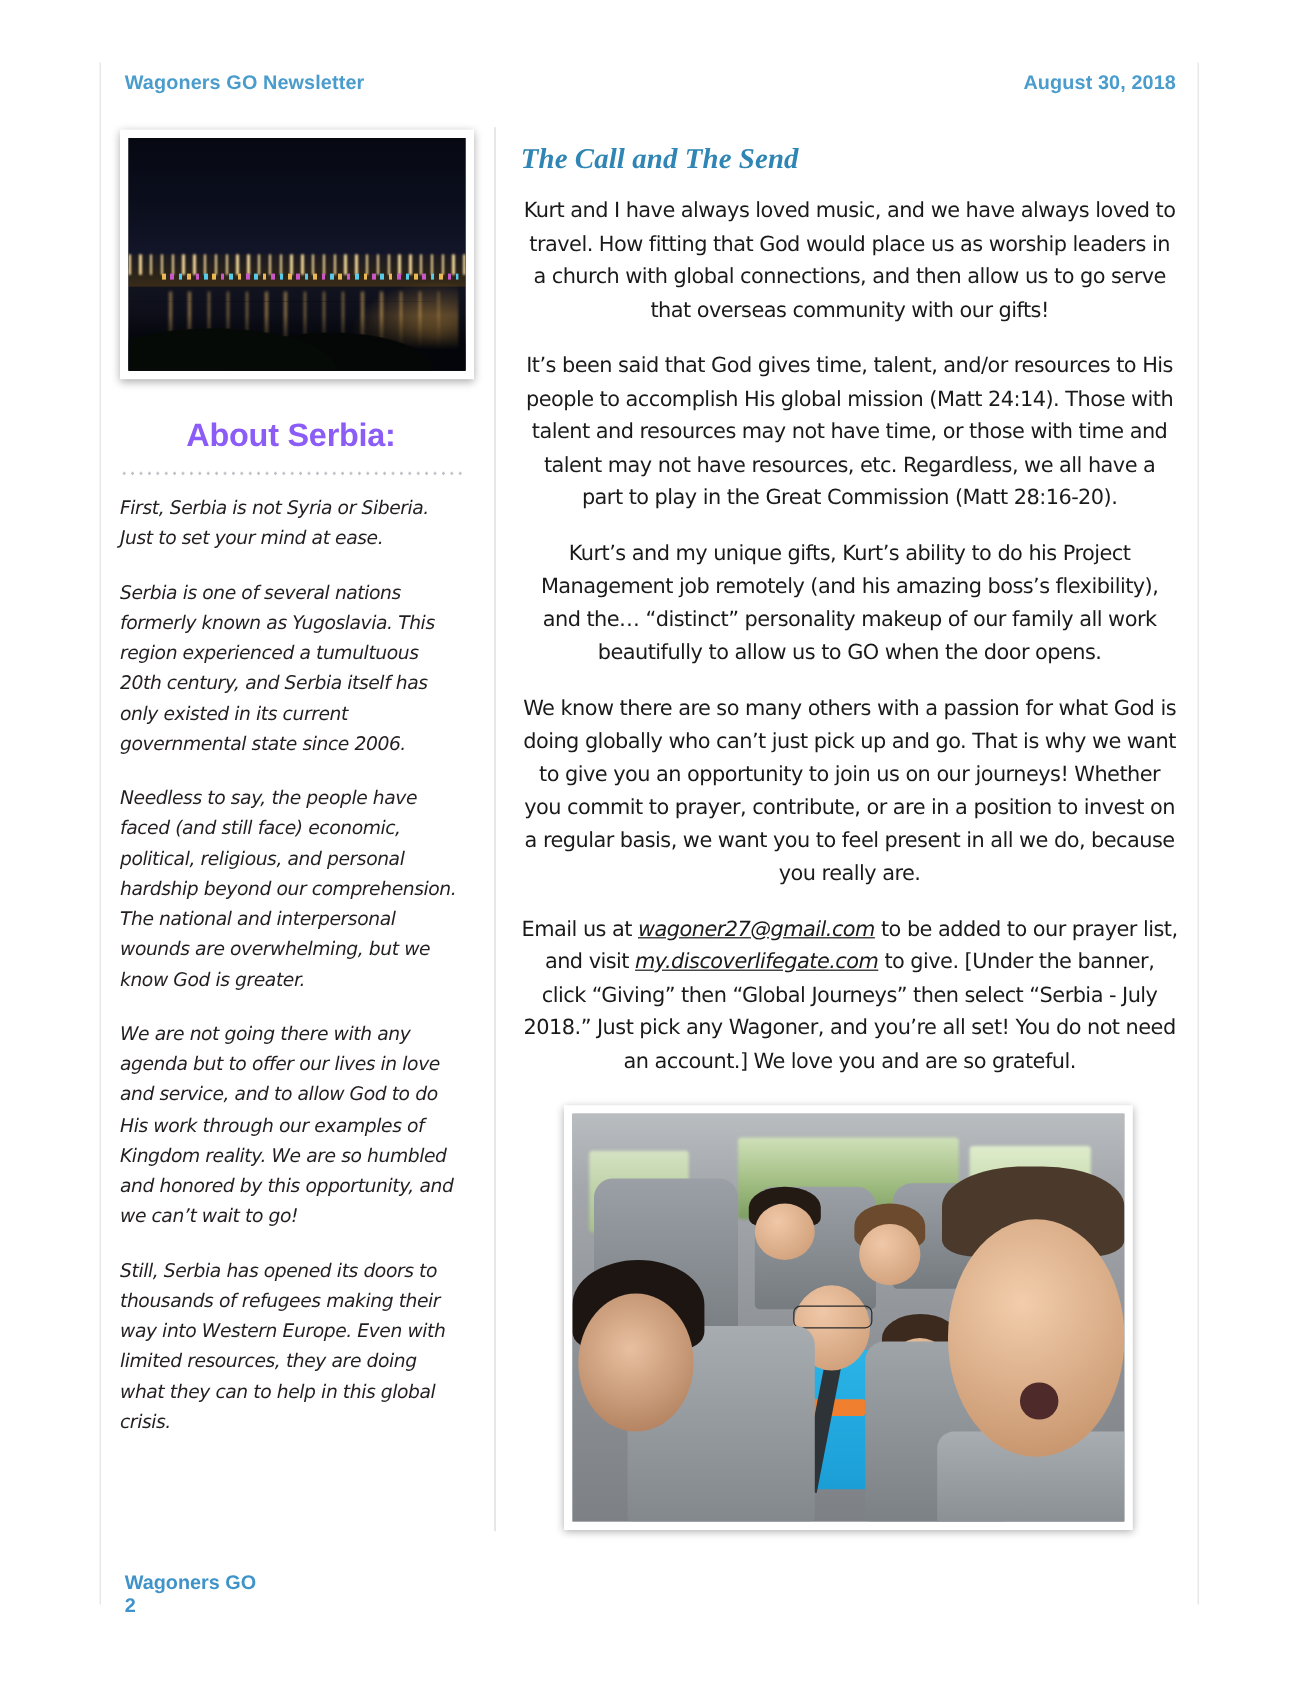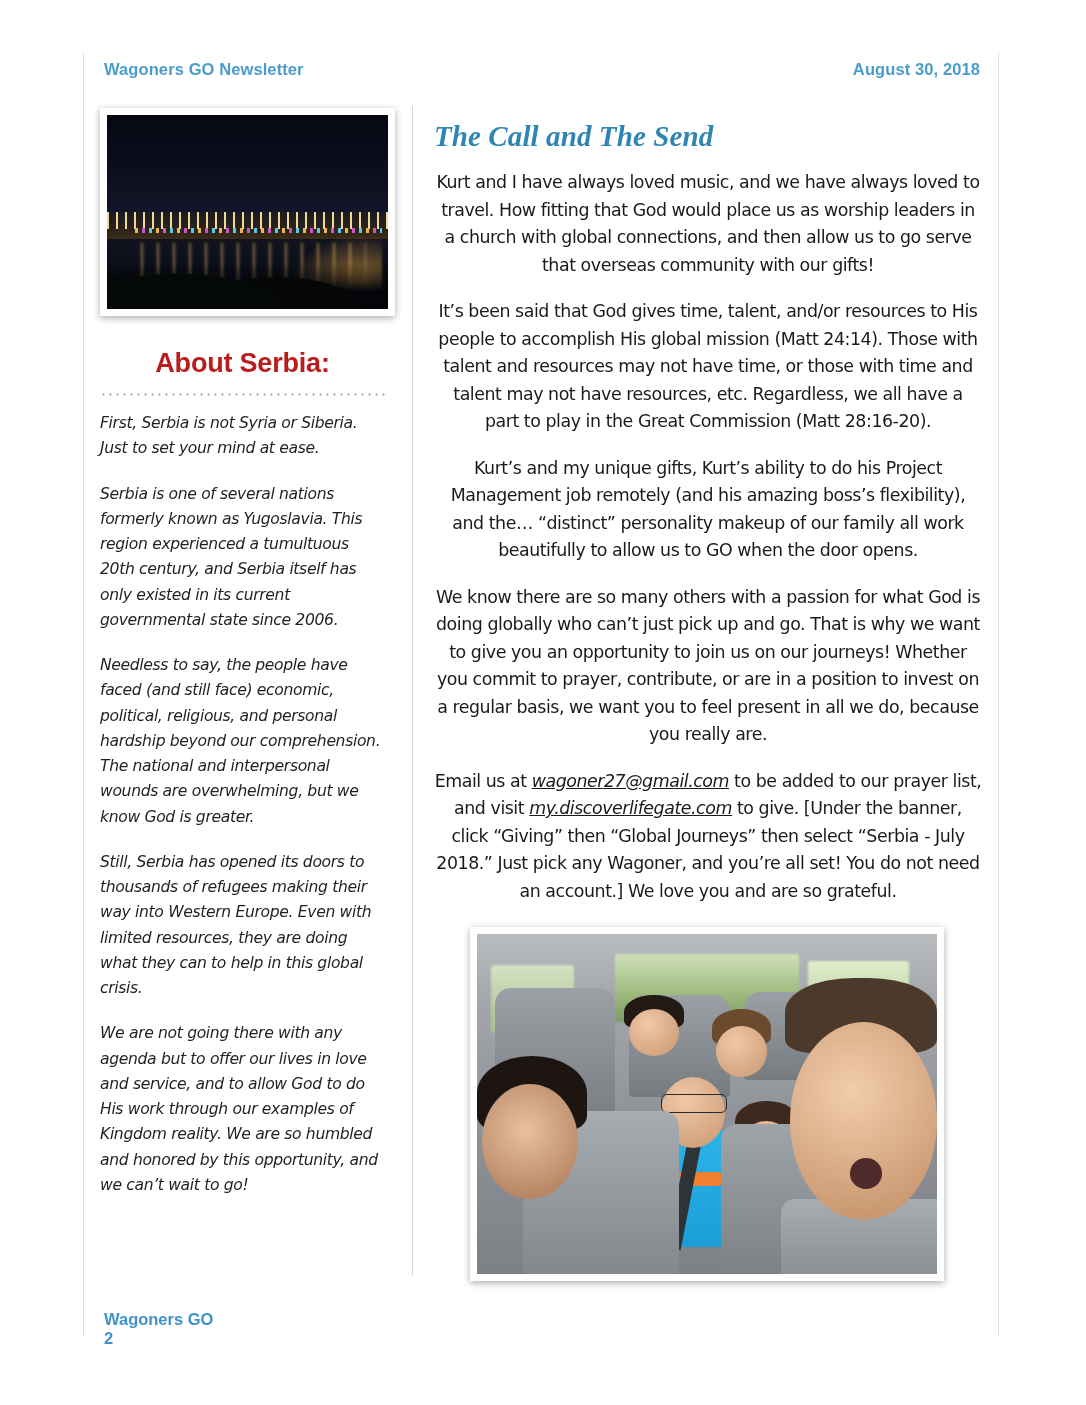--- a/index.html
+++ b/index.html
@@ -155,21 +155,21 @@
     width: 36%; height: 40%;
     background: radial-gradient(ellipse at 80% 70%, rgba(243,178,76,0.62) 0%, transparent 62%);
     filter: blur(1px);
   }
 
   .section-title {
     margin: 32px 0 0 0;
     text-align: center;
     font-size: 27px;
     font-weight: bold;
-    color: #b91c1c;
+    color: #8b5cf6;
     letter-spacing: -0.2px;
   }
   .dotted-divider {
     margin: 14px 0 15px 0;
     height: 3px;
     background-image: radial-gradient(circle, #b9bcc0 1.1px, transparent 1.3px);
     background-size: 7px 3px;
     background-repeat: repeat-x;
   }
   .left-col p {
@@ -187,21 +187,21 @@
     position: absolute;
     left: 434px;
     top: 120px;
     width: 548px;
   }
   .article-title {
     margin: 0 0 16px 0;
     font-family: "Liberation Serif", serif;
     font-style: italic;
     font-weight: bold;
-    font-size: 29px;
+    font-size: 24px;
     color: #2f85b3;
     letter-spacing: 0.1px;
   }
   .right-col p {
     margin: 0 0 19px 0;
     font-size: 17.4px;
     line-height: 1.58;
     color: #1a1a1a;
     font-family: "DejaVu Sans", sans-serif;
     letter-spacing: -0.45px;
@@ -335,22 +335,22 @@
       </div>
     </div>
 
     <h2 class="section-title">About Serbia:</h2>
 
     <div class="dotted-divider"></div>
 
     <p>First, Serbia is not Syria or Siberia. Just to set your mind at ease.</p>
     <p>Serbia is one of several nations formerly known as Yugoslavia. This region experienced a tumultuous 20th century, and Serbia itself has only existed in its current governmental state since 2006.</p>
     <p>Needless to say, the people have faced (and still face) economic, political, religious, and personal hardship beyond our comprehension. The national and interpersonal wounds are overwhelming, but we know God is greater.</p>
+    <p>We are not going there with any agenda but to offer our lives in love and service, and to allow God to do His work through our examples of Kingdom reality. We are so humbled and honored by this opportunity, and we can’t wait to go!</p>
     <p>Still, Serbia has opened its doors to thousands of refugees making their way into Western Europe. Even with limited resources, they are doing what they can to help in this global crisis.</p>
-    <p>We are not going there with any agenda but to offer our lives in love and service, and to allow God to do His work through our examples of Kingdom reality. We are so humbled and honored by this opportunity, and we can’t wait to go!</p>
   </div>
 
   <div class="right-col">
 
     <h1 class="article-title">The Call and The Send</h1>
 
     <p>Kurt and I have always loved music, and we have always loved to travel. How fitting that God would place us as worship leaders in a church with global connections, and then allow us to go serve that overseas community with our gifts!</p>
     <p>It’s been said that God gives time, talent, and/or resources to His people to accomplish His global mission (Matt 24:14). Those with talent and resources may not have time, or those with time and talent may not have resources, etc. Regardless, we all have a part to play in the Great Commission (Matt 28:16-20).</p>
     <p>Kurt’s and my unique gifts, Kurt’s ability to do his Project Management job remotely (and his amazing boss’s flexibility), and the… “distinct” personality makeup of our family all work beautifully to allow us to GO when the door opens.</p>
     <p>We know there are so many others with a passion for what God is doing globally who can’t just pick up and go. That is why we want to give you an opportunity to join us on our journeys! Whether you commit to prayer, contribute, or are in a position to invest on a regular basis, we want you to feel present in all we do, because you really are.</p>

